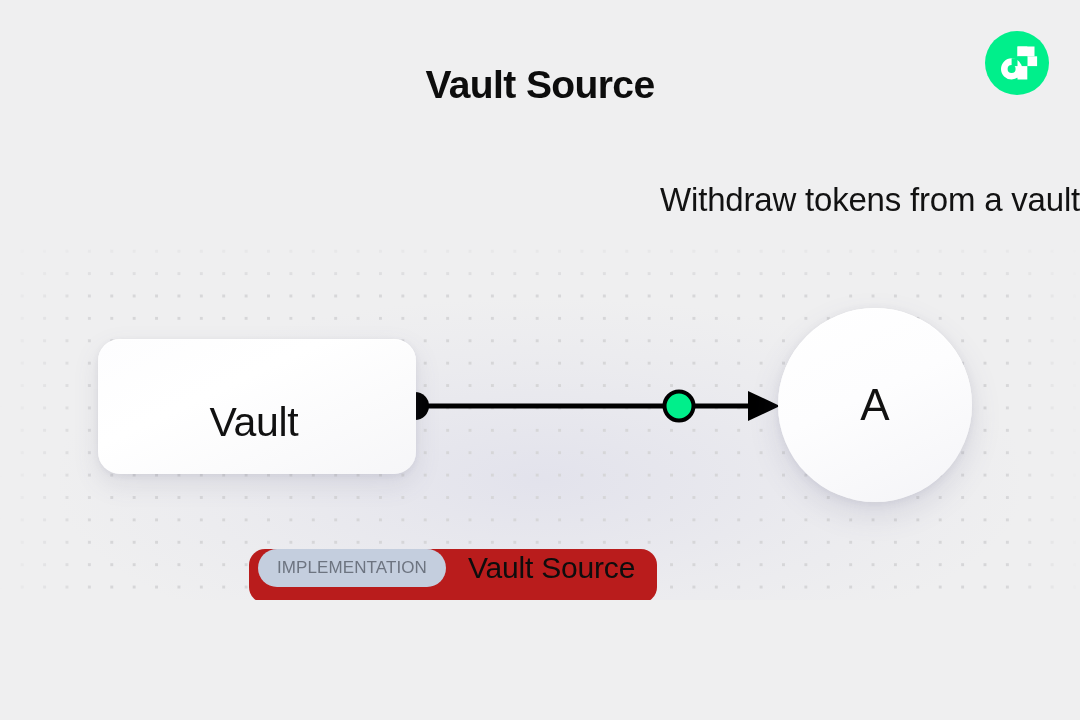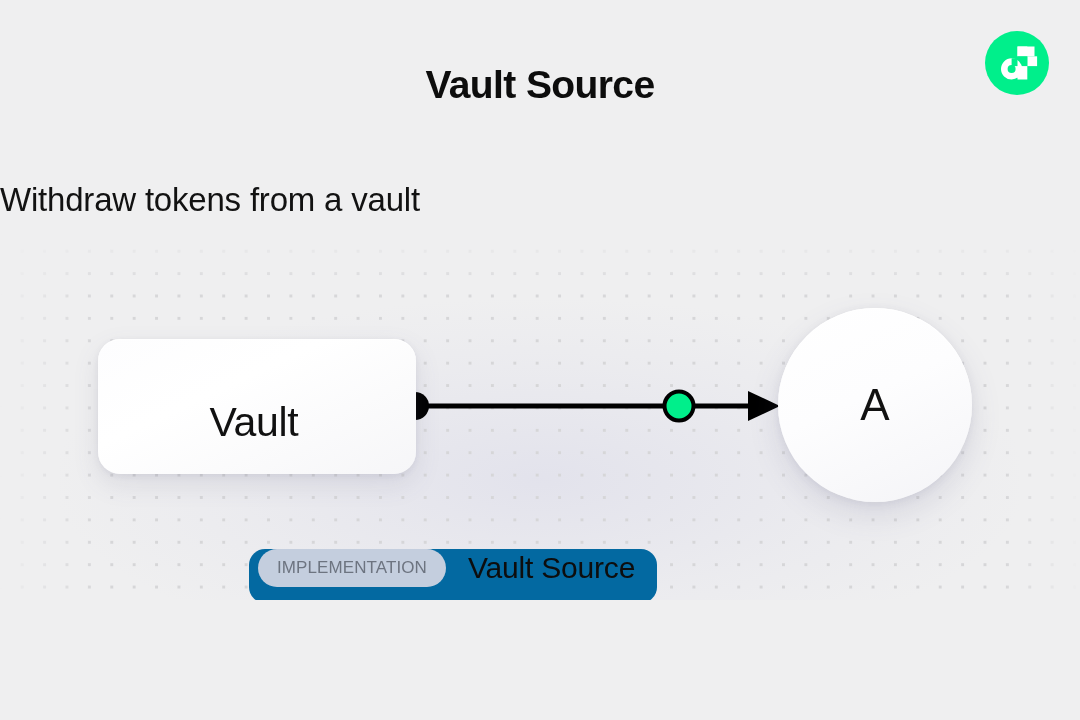--- a/index.html
+++ b/index.html
@@ -67,21 +67,21 @@
     letter-spacing: -0.6px;
     color: #0d0d0d;
     line-height: 1.2;
   }
 
   .page-subtitle {
     position: absolute;
     left: 0;
     top: 179px;
     width: 1080px;
-    text-align: left;
+    text-align: right;
     font-size: 33px;
     font-weight: 400;
     letter-spacing: -0.2px;
     color: #121212;
     line-height: 1.25;
   }
 
   
   .brand-logo {
     position: absolute;
@@ -153,21 +153,21 @@
     letter-spacing: 0;
   }
 
   
   .impl-badge {
     position: absolute;
     left: 249px;
     top: 549px;
     height: 54px;
     border-radius: 16px;
-    background: #0369a1;
+    background: #b91c1c;
     display: flex;
     align-items: center;
     padding: 0 22px 16px 9px;
     box-sizing: border-box;
   }
 
   .impl-tag {
     height: 38px;
     border-radius: 19px;
     background: #c4cede;

